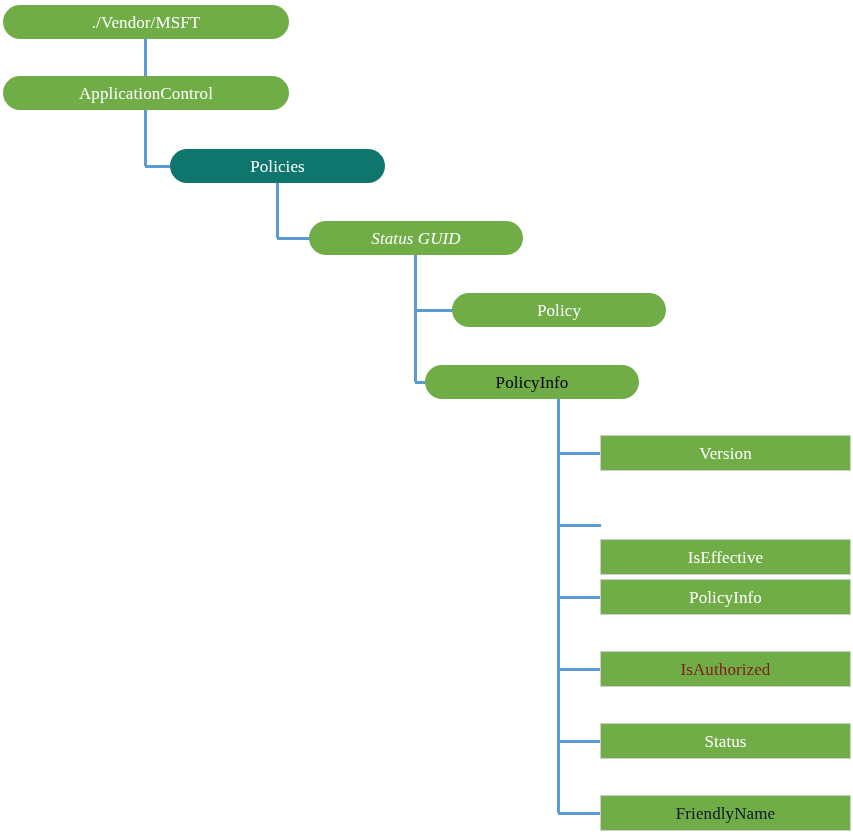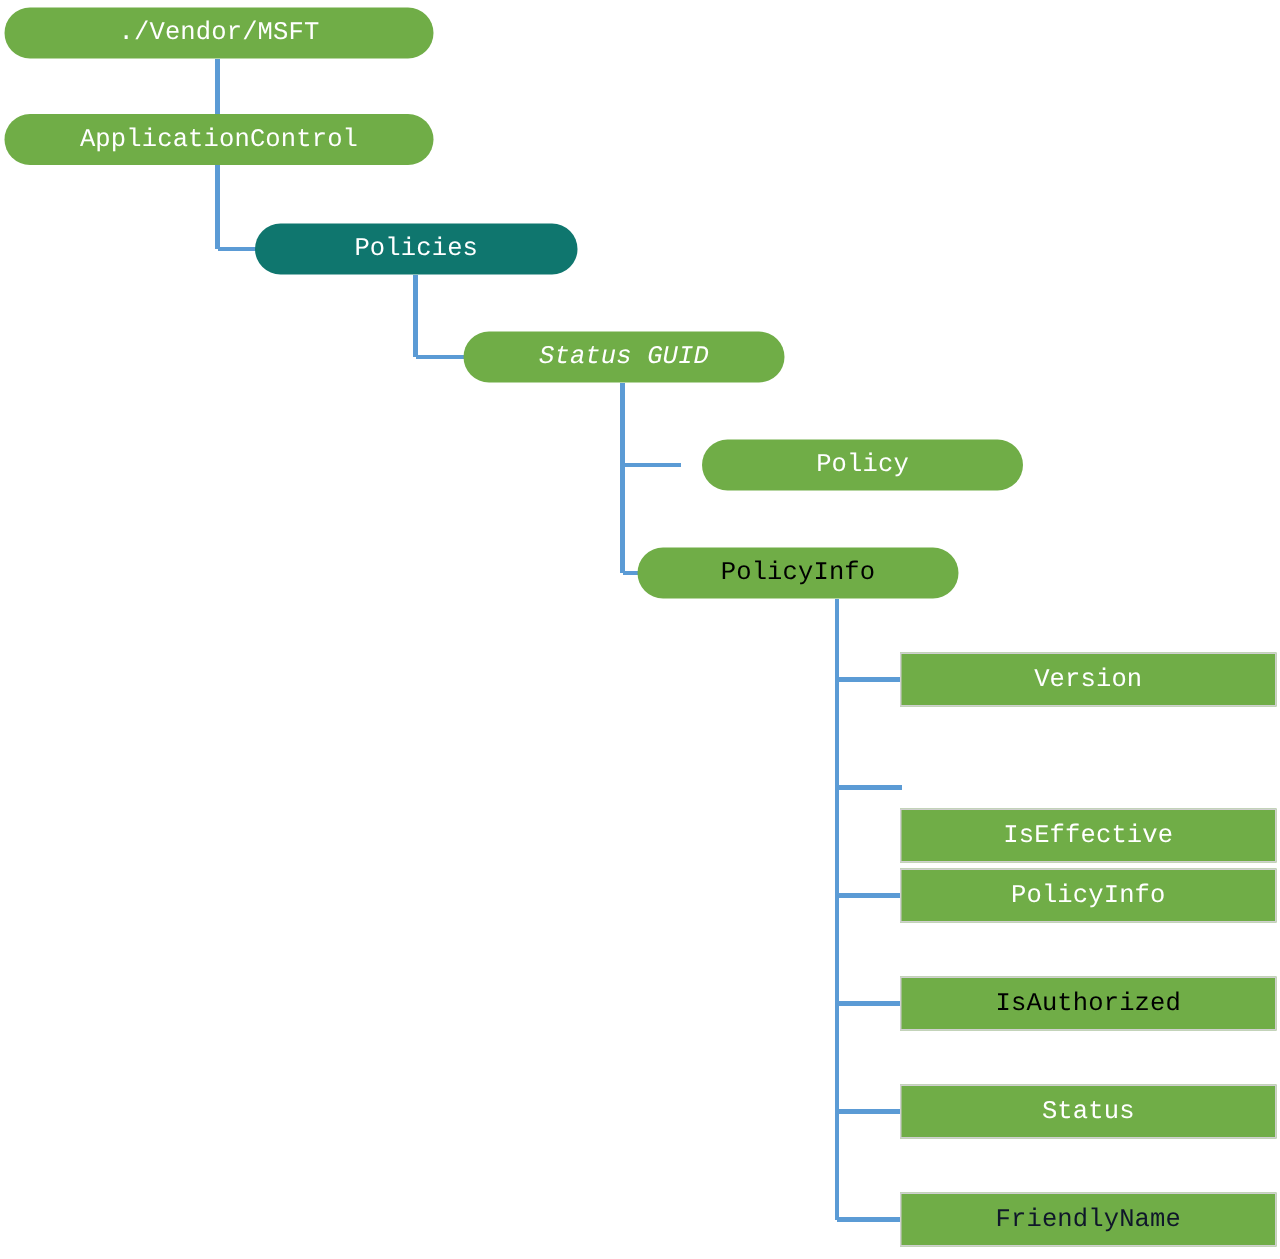--- a/index.html
+++ b/index.html
@@ -6,21 +6,21 @@
   html, body {
     margin: 0;
     padding: 0;
     background: #ffffff;
   }
   #diagram {
     position: relative;
     width: 853px;
     height: 839px;
     background: #ffffff;
-    font-family: Liberation Mono, monospace;
+    font-family: Liberation Serif, serif;
     overflow: hidden;
   }
   #connectors {
     position: absolute;
     left: 0;
     top: 0;
     width: 853px;
     height: 839px;
     pointer-events: none;
   }
@@ -77,36 +77,36 @@
       </div>
       <div class="node pill" style="left: 3px; top: 76px; width: 286px; height: 34px; background: rgb(112, 173, 71); color: rgb(255, 255, 255);">
         <span>ApplicationControl</span>
       </div>
       <div class="node pill" style="left: 170px; top: 149px; width: 215px; height: 34px; background: #0f766e; color: rgb(255, 255, 255);">
         <span>Policies</span>
       </div>
       <div class="node pill italic" style="left: 309px; top: 221px; width: 214px; height: 34px; background: rgb(112, 173, 71); color: rgb(255, 255, 255);">
         <span>Status GUID</span>
       </div>
-      <div class="node pill" style="left: 468px; top: 293px; width: 214px; height: 34px; background: rgb(112, 173, 71); color: rgb(255, 255, 255);">
+      <div class="node pill" style="left: 452px; top: 293px; width: 214px; height: 34px; background: rgb(112, 173, 71); color: rgb(255, 255, 255);">
         <span>Policy</span>
       </div>
       <div class="node pill" style="left: 425px; top: 365px; width: 214px; height: 34px; background: rgb(112, 173, 71); color: #000000;">
         <span>PolicyInfo</span>
       </div>
       <div class="node rect" style="left: 600px; top: 435px; width: 251px; height: 36px; background: rgb(112, 173, 71); color: rgb(255, 255, 255); border-color: rgb(208, 208, 208);">
         <span>Version</span>
       </div>
       <div class="node rect" style="left: 600px; top: 507px; width: 251px; height: 36px; background: rgb(112, 173, 71); color: rgb(255, 255, 255); border-color: rgb(208, 208, 208); margin-top: 32px;">
         <span>IsEffective</span>
       </div>
       <div class="node rect" style="left: 600px; top: 579px; width: 251px; height: 36px; background: rgb(112, 173, 71); color: rgb(255, 255, 255); border-color: rgb(208, 208, 208);">
         <span>PolicyInfo</span>
       </div>
-      <div class="node rect" style="left: 600px; top: 651px; width: 251px; height: 36px; background: rgb(112, 173, 71); color: #000000; border-color: rgb(208, 208, 208);">
+      <div class="node rect" style="left: 600px; top: 651px; width: 251px; height: 36px; background: rgb(112, 173, 71); color: #7f1d1d; border-color: rgb(208, 208, 208);">
         <span>IsAuthorized</span>
       </div>
       <div class="node rect" style="left: 600px; top: 723px; width: 251px; height: 36px; background: rgb(112, 173, 71); color: rgb(255, 255, 255); border-color: rgb(208, 208, 208);">
         <span>Status</span>
       </div>
       <div class="node rect" style="left: 600px; top: 795px; width: 251px; height: 36px; background: rgb(112, 173, 71); color: #0f172a; border-color: rgb(208, 208, 208);">
         <span>FriendlyName</span>
       </div>
     </div>
 </div>

